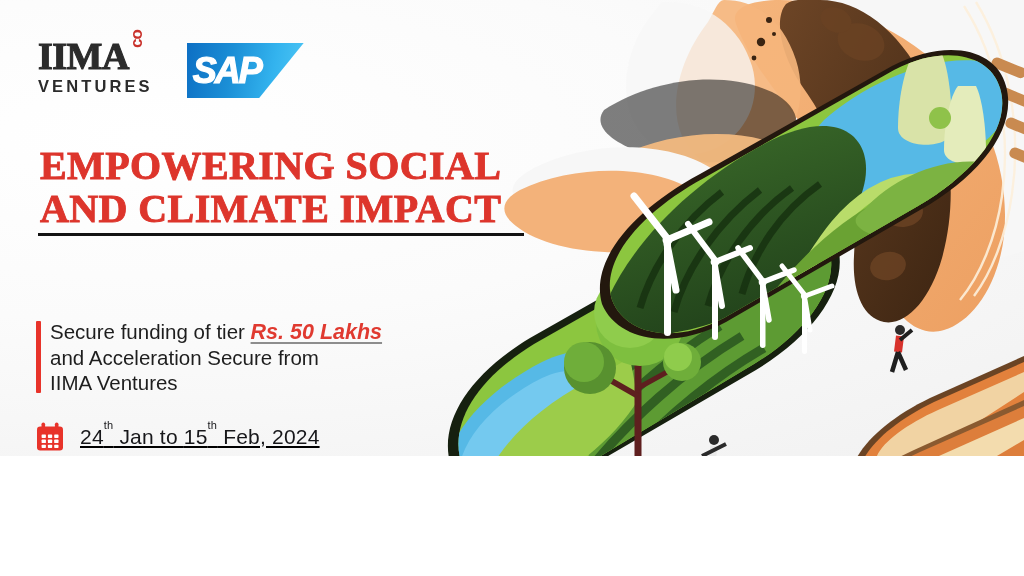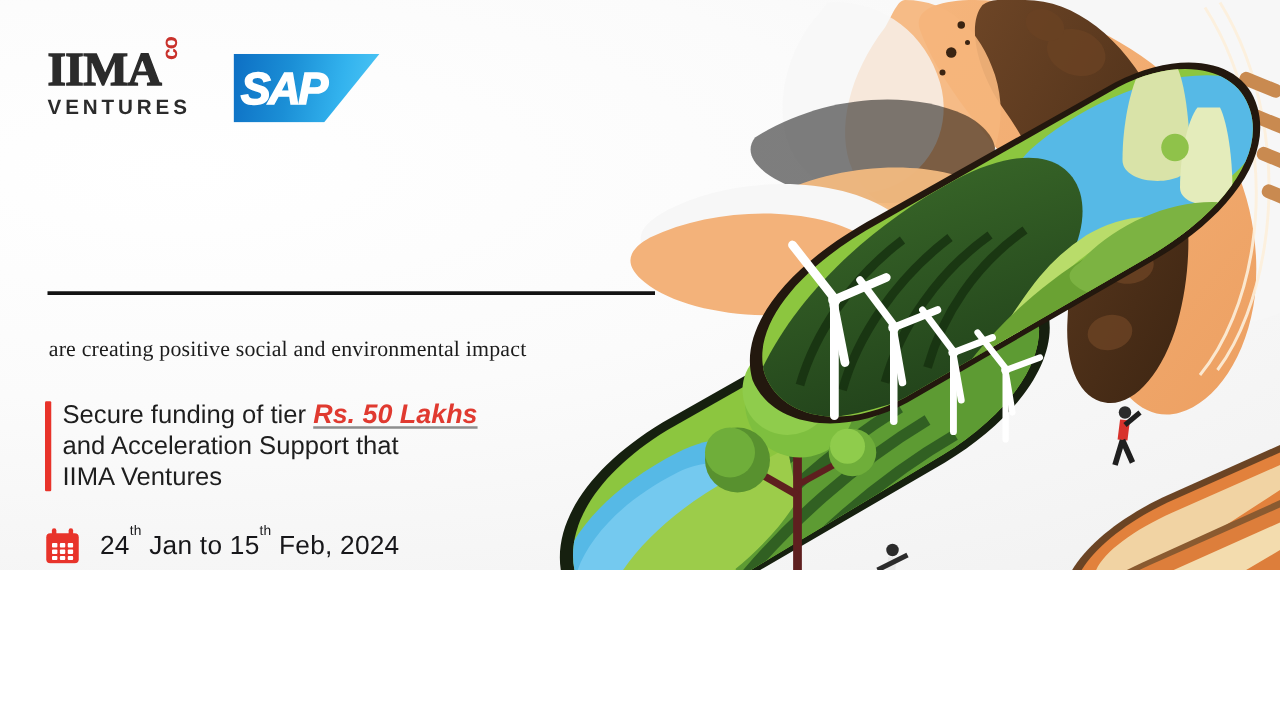--- a/index.html
+++ b/index.html
@@ -92,21 +92,21 @@
   .amount{
     color:#e03a30; font-weight:bold; font-style:italic;
     font-size:21.5px; text-decoration:underline;
     text-underline-offset:3px; text-decoration-thickness:1.6px;
     text-decoration-color:#8d8d8d;
   }
 
   
   .date-row{
     position:absolute; left:36px; top:422px;
-    display:flex; align-items:center; gap:16px;
+    display:flex; align-items:center; gap:16px;text-decoration:underline;
   }
   .cal-icon{ width:28px; height:29px; display:block; }
   .date-text{
     font-family:"Liberation Sans", sans-serif;
     font-size:21px; color:#17171a; letter-spacing:0.2px;
   }
   .date-text sup{ font-size:11px; top:-0.6em; position:relative; }
 
   
   .apply-btn{
@@ -359,33 +359,36 @@
         </div>
         <div class="iima-sub">VENTURES</div>
       </div>
 
       <div class="sap-logo">
         <div class="sap-shape"></div>
         <div class="sap-text">SAP</div>
       </div>
     </div>
 
+    <h1 class="headline">
+      <span class="l1">EMPOWERING SOCIAL</span>
+      <span class="l2">AND CLIMATE IMPACT</span>
+    </h1>
 
     <div class="rule"></div>
 
     <p class="subtitle">
       <br>
-      <span>are creating positive social and environmental impact</span>
     </p>
 
     <div class="funding">
       <div class="funding-line">
         <span>Secure funding of tier </span><span class="amount">Rs. 50 Lakhs</span>
       </div>
-      <div class="funding-line">and Acceleration Support that</div>
+      <div class="funding-line">and Acceleration Secure from</div>
       <div class="funding-line">IIMA Ventures</div>
     </div>
 
     <div class="date-row">
       <span>
         <svg class="cal-icon" viewBox="0 0 28 29" xmlns="http://www.w3.org/2000/svg">
           <rect x="5.5" y="0.5" width="3.6" height="7" rx="1.8" fill="#e8332a"></rect>
           <rect x="18.9" y="0.5" width="3.6" height="7" rx="1.8" fill="#e8332a"></rect>
           <rect x="1" y="4.5" width="26" height="24" rx="3.2" fill="#e8332a"></rect>
           <rect x="4" y="11.5" width="20" height="13.4" rx="1" fill="#ffffff" opacity=".0"></rect>

